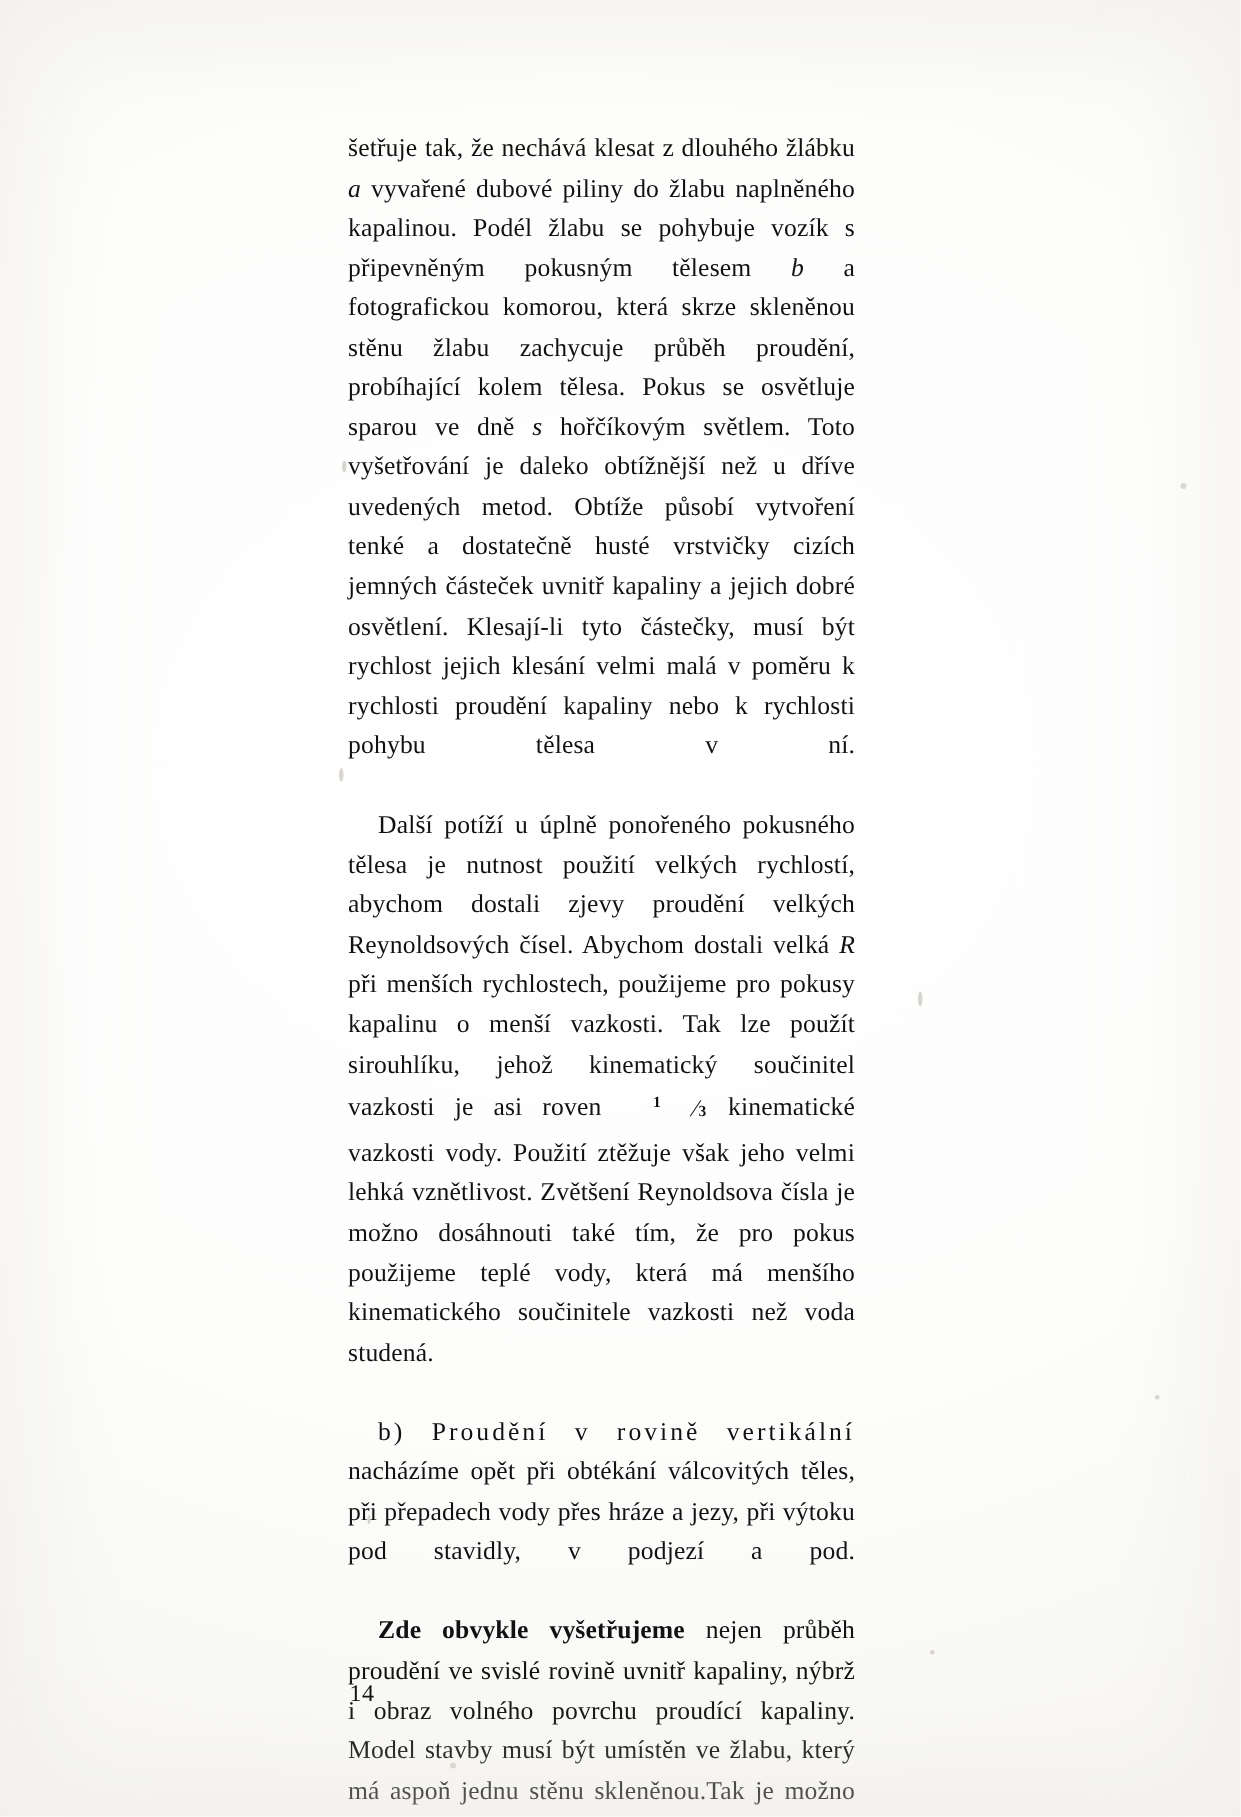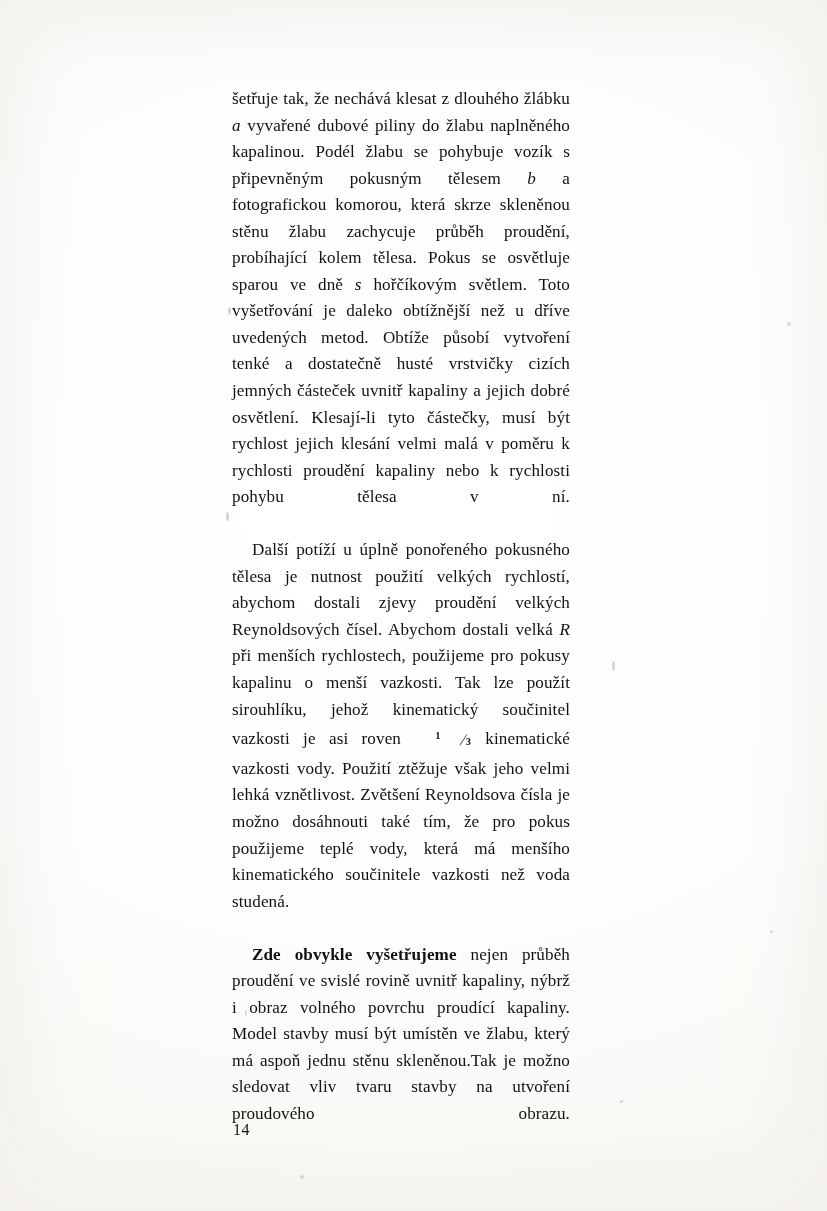--- a/index.html
+++ b/index.html
@@ -135,20 +135,23 @@
 <div class="page">
 
   <p class="paragraph">
     <span>šetřuje tak, že nechává klesat z dlouhého žlábku </span><span class="it">a</span><span> vyvařené dubové piliny do žlabu naplněného kapalinou. Podél žlabu se pohybuje vozík s připevněným pokusným tělesem </span><span class="it">b</span><span> a fotografickou komorou, která skrze skleněnou stěnu žlabu zachycuje průběh proudění, probíhající kolem tělesa. Pokus se osvětluje sparou ve dně </span><span class="it">s</span><span> hořčíkovým světlem. Toto vyšetřování je daleko obtížnější než u dříve uvedených metod. Obtíže působí vytvoření tenké a dostatečně husté vrstvičky cizích jemných částeček uvnitř kapaliny a jejich dobré osvětlení. Klesají-li tyto částečky, musí být rychlost jejich klesání velmi malá v poměru k rychlosti proudění kapaliny nebo k rychlosti pohybu tělesa v ní.</span>
   </p>
 
   <p class="paragraph indent">
     <span>Další potíží u úplně ponořeného pokusného tělesa je nutnost použití velkých rychlostí, abychom dostali zjevy proudění velkých Reynoldsových čísel. Abychom dostali velká </span><span class="it">R</span><span> při menších rychlostech, použijeme pro pokusy kapalinu o menší vazkosti. Tak lze použít sirouhlíku, jehož kinematický součinitel vazkosti je asi roven </span><span class="frac"><span class="num">1</span><span class="bar">/</span><span class="den">3</span></span><span> kinematické vazkosti vody. Použití ztěžuje však jeho velmi lehká vznětlivost. Zvětšení Reynoldsova čísla je možno dosáhnouti také tím, že pro pokus použijeme teplé vody, která má menšího kinematického součinitele vazkosti než voda studená.</span>
   </p>
 
+  <p class="paragraph indent">
+    <span class="spaced">b) Proudění v rovině vertikální</span><span> nacházíme opět při obtékání válcovitých těles, při přepadech vody přes hráze a jezy, při výtoku pod stavidly, v podjezí a pod.</span>
+  </p>
 
   <p class="paragraph indent">
     <span class="ink">Zde obvykle vyšetřujeme</span><span> nejen průběh proudění ve svislé rovině uvnitř kapaliny, nýbrž i obraz volného povrchu proudící kapaliny. Model stavby musí být umístěn ve žlabu, který má aspoň jednu stěnu skleněnou.Tak je možno sledovat vliv tvaru stavby na utvoření proudového obrazu.</span>
   </p>
 
 </div>
 
 <div class="folio">14</div>
 
 <div class="vignette"></div>

